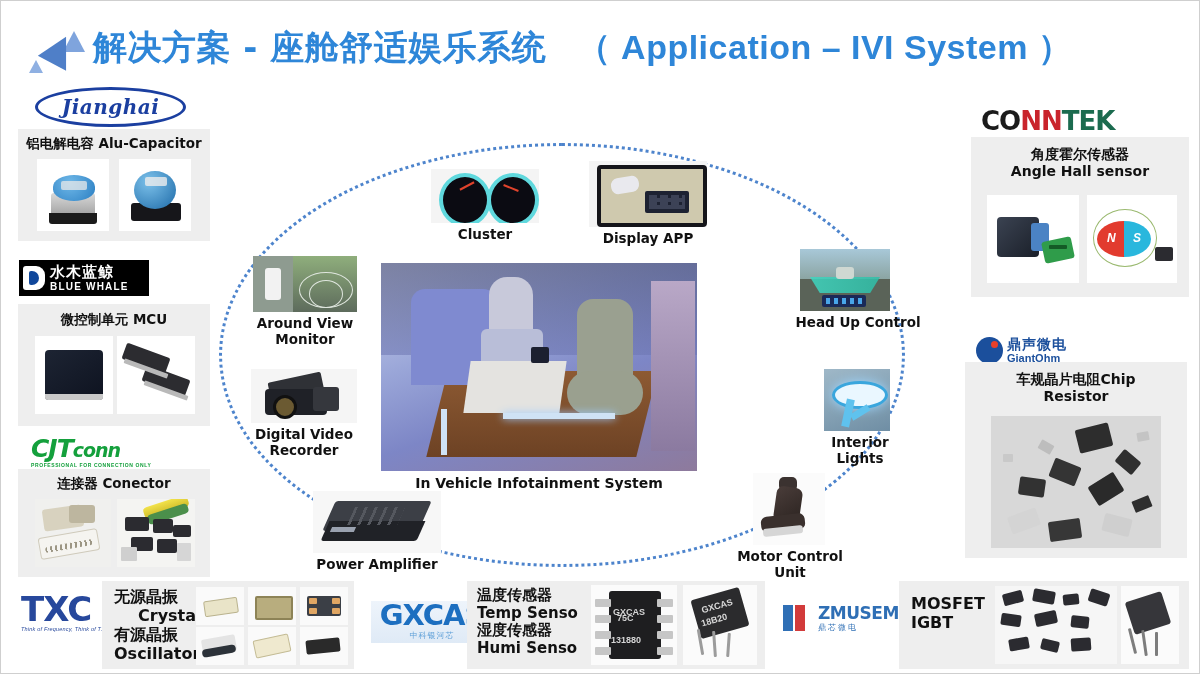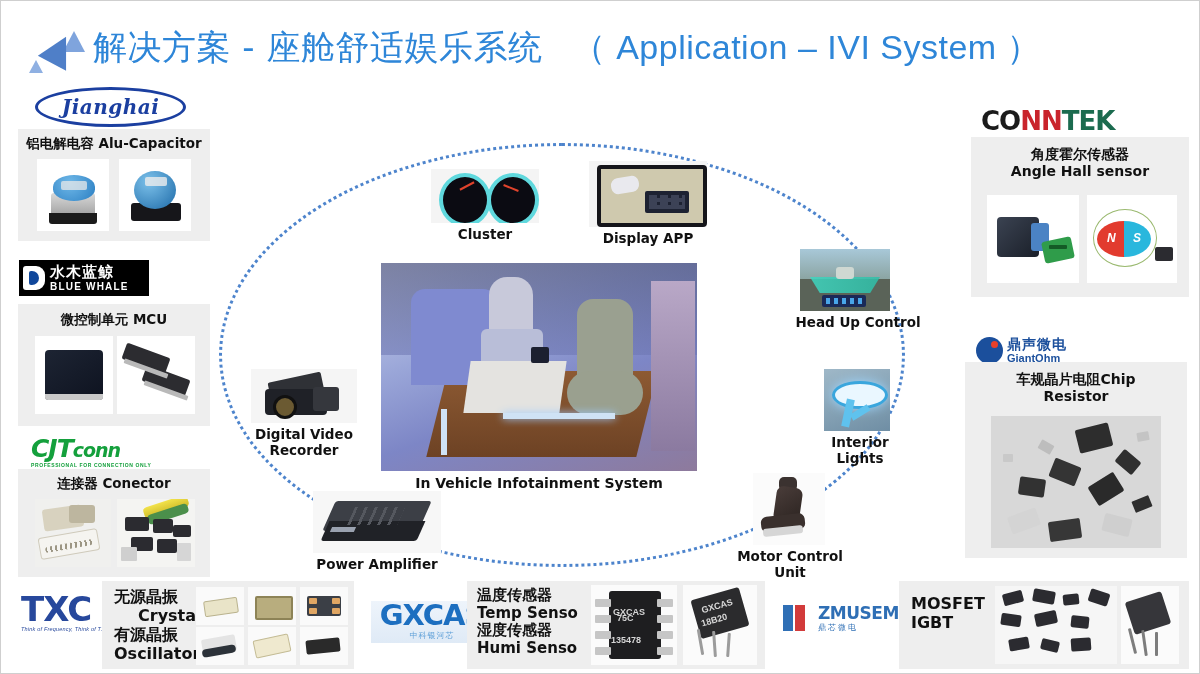--- a/index.html
+++ b/index.html
@@ -17,21 +17,21 @@
 
   
   .title-bar{position:absolute;left:0;top:10px;width:1200px;height:62px;}
   .logo-mark{position:absolute;left:26px;top:20px;width:62px;height:48px;}
   .tri{position:absolute;width:0;height:0;}
   .tri-a{left:16px;top:4px;border-left:16px solid transparent;border-right:16px solid transparent;border-bottom:30px solid #4f7fc8;transform:rotate(28deg);}
   .tri-b{left:36px;top:0px;border-left:11px solid transparent;border-right:11px solid transparent;border-bottom:21px solid #7fa4dd;}
   .tri-c{left:2px;top:29px;border-left:7px solid transparent;border-right:7px solid transparent;border-bottom:13px solid #8fb0e2;}
   .title-text{
     position:absolute;left:92px;top:14px;
-    font-size:34px;font-weight:normal;color:#2e86d8;
+    font-size:34px;font-weight:bold;color:#2e86d8;
     letter-spacing:0.5px;white-space:nowrap;
     font-family:"DejaVu Sans","Liberation Sans",sans-serif;
   }
   .title-text .en{font-family:"Liberation Sans",sans-serif;}
 
   
   .panel{position:absolute;background:#eeeeee;}
   .panel-title{
     text-align:center;font-weight:bold;color:#111;
     font-family:"DejaVu Sans","Liberation Sans",sans-serif;
@@ -280,20 +280,31 @@
   <div class="node" style="left:588px;top:160px;width:118px;height:100px;">
     <div class="node-img" style="width:118px;height:66px;background:#f4f4f4;">
       <i style="position:absolute;left:8px;top:4px;width:102px;height:54px;background:#cfc9ae;border:4px solid #15151a;border-radius:4px;"></i>
       <i style="position:absolute;left:22px;top:16px;width:28px;height:16px;background:#e9e9ee;border-radius:7px;transform:rotate(-10deg);"></i>
       <i style="position:absolute;left:56px;top:30px;width:44px;height:22px;background:#1d2232;border-radius:2px;"></i>
       <i style="position:absolute;left:60px;top:34px;width:36px;height:14px;background:repeating-linear-gradient(90deg,#3c4256 0 8px,transparent 8px 11px),repeating-linear-gradient(0deg,#3c4256 0 4px,transparent 4px 7px);"></i>
     </div>
     <div class="node-label">Display APP</div>
   </div>
 
+  <div class="node" style="left:252px;top:255px;width:104px;height:100px;">
+    <div class="node-img" style="width:104px;height:56px;background:#6d7a6b;">
+      <i style="position:absolute;left:0;top:0;width:40px;height:56px;background:#8e9b90;"></i>
+      <i style="position:absolute;left:12px;top:12px;width:16px;height:32px;background:#f2f2f2;border-radius:3px;"></i>
+      <i style="position:absolute;left:40px;top:0;width:64px;height:56px;background:linear-gradient(180deg,#8fae7c,#5d6b5c);"></i>
+      <i style="position:absolute;left:46px;top:16px;width:52px;height:34px;border-radius:50%;border:1.5px solid #dfe6de;"></i>
+      <i style="position:absolute;left:56px;top:24px;width:32px;height:26px;border-radius:50%;border:1.5px solid #dfe6de;"></i>
+    </div>
+    <div class="node-label" style="white-space:pre-line;">Around View
+Monitor</div>
+  </div>
 
   <div class="node" style="left:312px;top:490px;width:128px;height:94px;">
     <div class="node-img" style="width:128px;height:62px;background:#f7f7f7;">
       <i class="chip" style="left:16px;top:10px;width:96px;height:30px;background:#3c3f46;transform:skewX(-24deg);border-radius:3px;"></i>
       <i class="chip" style="left:12px;top:30px;width:96px;height:20px;background:#202227;transform:skewX(-24deg);border-radius:0 0 3px 3px;"></i>
       <i style="position:absolute;left:38px;top:16px;width:50px;height:18px;background:repeating-linear-gradient(90deg,#55585f 0 3px,transparent 3px 10px);transform:skewX(-24deg);"></i>
       <i style="position:absolute;left:18px;top:36px;width:24px;height:5px;background:#9aa2b0;transform:skewX(-24deg);"></i>
     </div>
     <div class="node-label">Power Amplifier</div>
   </div>
@@ -391,21 +402,21 @@
       <i class="sm" style="left:4px;top:14px;width:16px;height:8px;background:#c6c6c6;"></i>
       <i class="sm" style="left:4px;top:30px;width:16px;height:8px;background:#c6c6c6;"></i>
       <i class="sm" style="left:4px;top:46px;width:16px;height:8px;background:#c6c6c6;"></i>
       <i class="sm" style="left:4px;top:62px;width:16px;height:8px;background:#c6c6c6;"></i>
       <i class="sm" style="left:66px;top:14px;width:16px;height:8px;background:#c6c6c6;"></i>
       <i class="sm" style="left:66px;top:30px;width:16px;height:8px;background:#c6c6c6;"></i>
       <i class="sm" style="left:66px;top:46px;width:16px;height:8px;background:#c6c6c6;"></i>
       <i class="sm" style="left:66px;top:62px;width:16px;height:8px;background:#c6c6c6;"></i>
       <span style="position:absolute;left:22px;top:22px;color:#d6d6d6;font-size:9px;font-weight:bold;">GXCAS</span>
       <span style="position:absolute;left:26px;top:28px;color:#d6d6d6;font-size:9px;font-weight:bold;">75C</span>
-      <span style="position:absolute;left:20px;top:50px;color:#d6d6d6;font-size:9px;font-weight:bold;">135478</span>
+      <span style="position:absolute;left:20px;top:50px;color:#d6d6d6;font-size:9px;font-weight:bold;">131880</span>
     </div>
     <div class="thumb" style="left:216px;top:4px;width:74px;height:80px;background:#fbfbfb;">
       <i class="chip" style="left:12px;top:8px;width:50px;height:40px;background:#2b2b2d;border-radius:3px;transform:rotate(-16deg);"></i>
       <i class="sm" style="left:16px;top:44px;width:3px;height:26px;background:#9c9c9c;transform:rotate(-10deg);"></i>
       <i class="sm" style="left:30px;top:46px;width:3px;height:26px;background:#9c9c9c;transform:rotate(-4deg);"></i>
       <i class="sm" style="left:44px;top:48px;width:3px;height:24px;background:#9c9c9c;transform:rotate(4deg);"></i>
       <span style="position:absolute;left:18px;top:16px;color:#d8d8d8;font-size:9px;font-weight:bold;transform:rotate(-16deg);">GXCAS</span>
       <span style="position:absolute;left:18px;top:30px;color:#d8d8d8;font-size:9px;font-weight:bold;transform:rotate(-16deg);">18B20</span>
     </div>
   </div>

